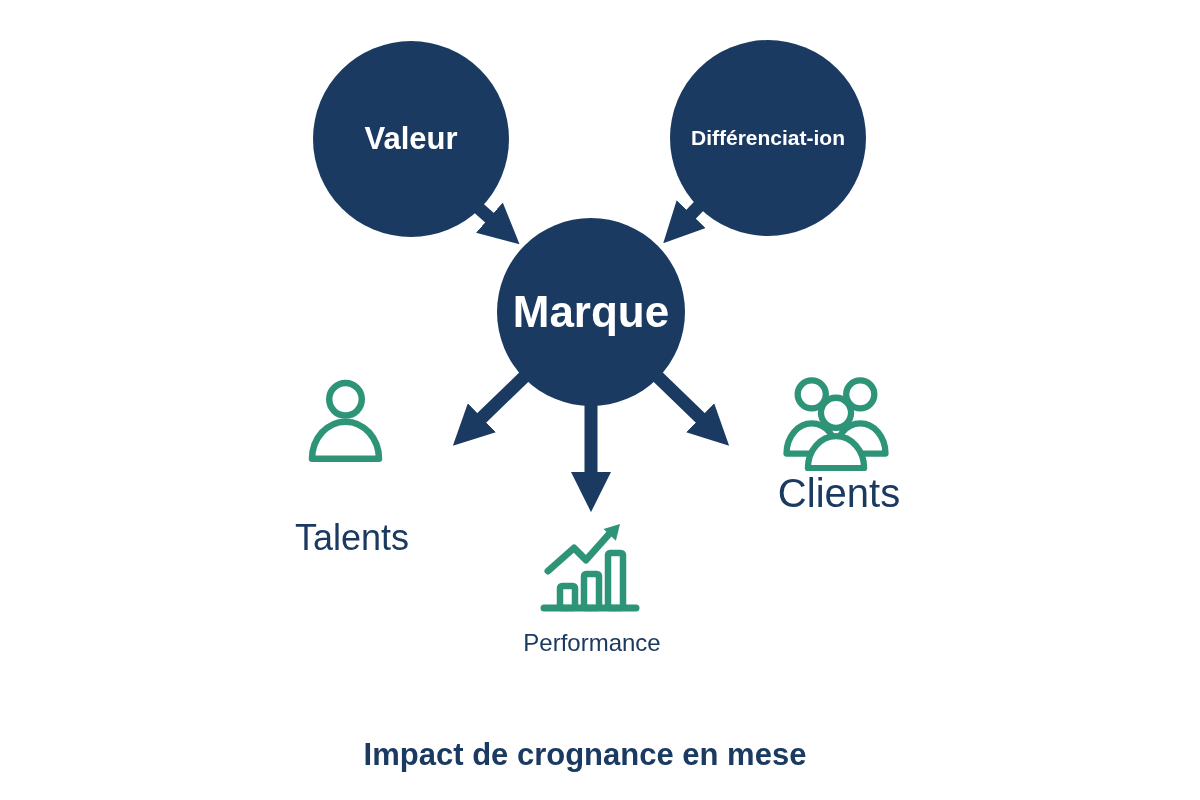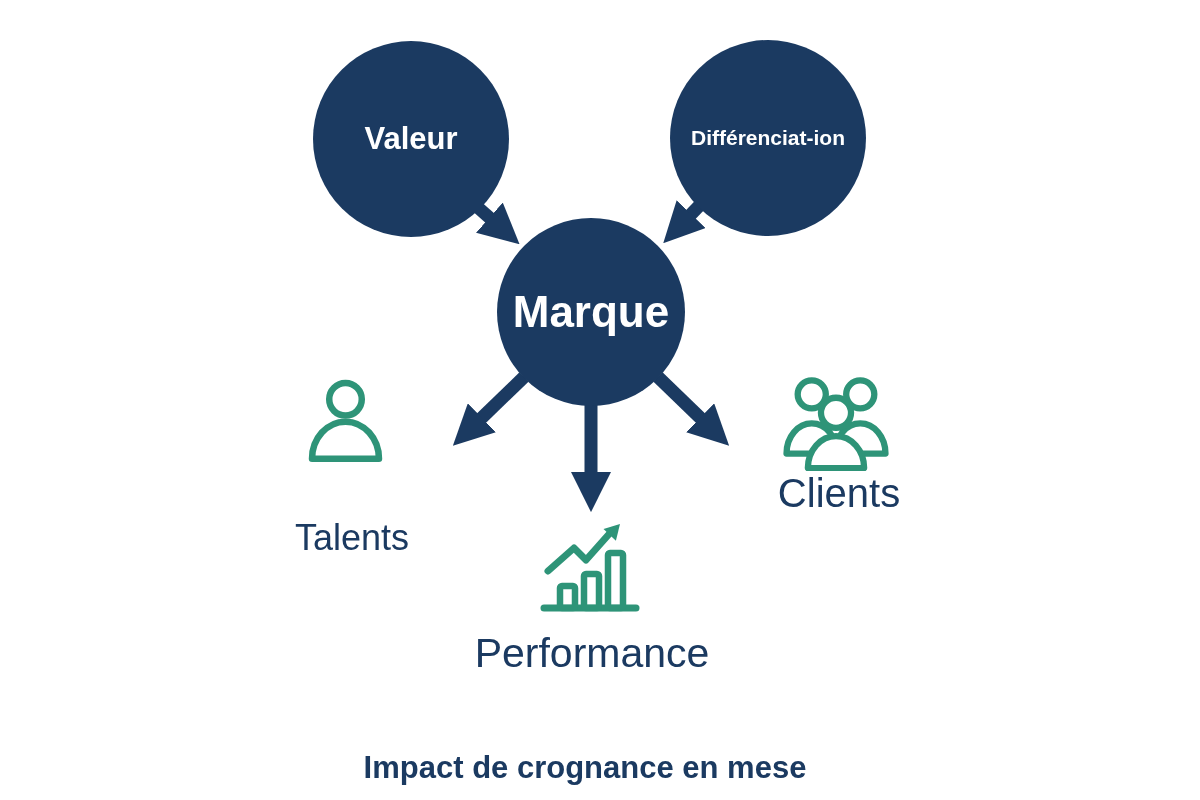--- a/index.html
+++ b/index.html
@@ -30,25 +30,25 @@
   .icon svg{display:block;width:100%;height:100%;}
   .icon-talents{left:299px;top:377px;width:93px;height:93px;}
   .icon-clients{left:782px;top:374px;width:108px;height:97px;}
   .icon-performance{left:540px;top:514px;width:100px;height:102px;}
 
   .node-label{
     position:absolute;color:var(--navy);text-align:center;font-weight:500;
   }
   .label-talents{left:252px;top:471px;width:200px;font-size:36px;margin-top:46px;}
   .label-clients{left:739px;top:471px;width:200px;font-size:40px;}
-  .label-performance{left:442px;top:629px;width:300px;font-size:41px;line-height:1.18;}
+  .label-performance{left:442px;top:629px;width:300px;font-size:24px;line-height:1.18;}
 
   .caption{
     position:absolute;left:185px;top:737px;width:800px;text-align:center;
-    color:var(--navy);font-size:31px;font-weight:700;margin-top:13px;
+    color:var(--navy);font-size:31px;font-weight:700;
   }
 </style>
 </head>
 <body>
 
 <div class="stage">
 
   <svg class="arrows" viewBox="0 0 1200 800" xmlns="http://www.w3.org/2000/svg">
     <defs>
       <marker id="ah" viewBox="0 0 10 10" refX="6.5" refY="5" markerWidth="3.1" markerHeight="3.1" orient="auto" markerUnits="strokeWidth">

